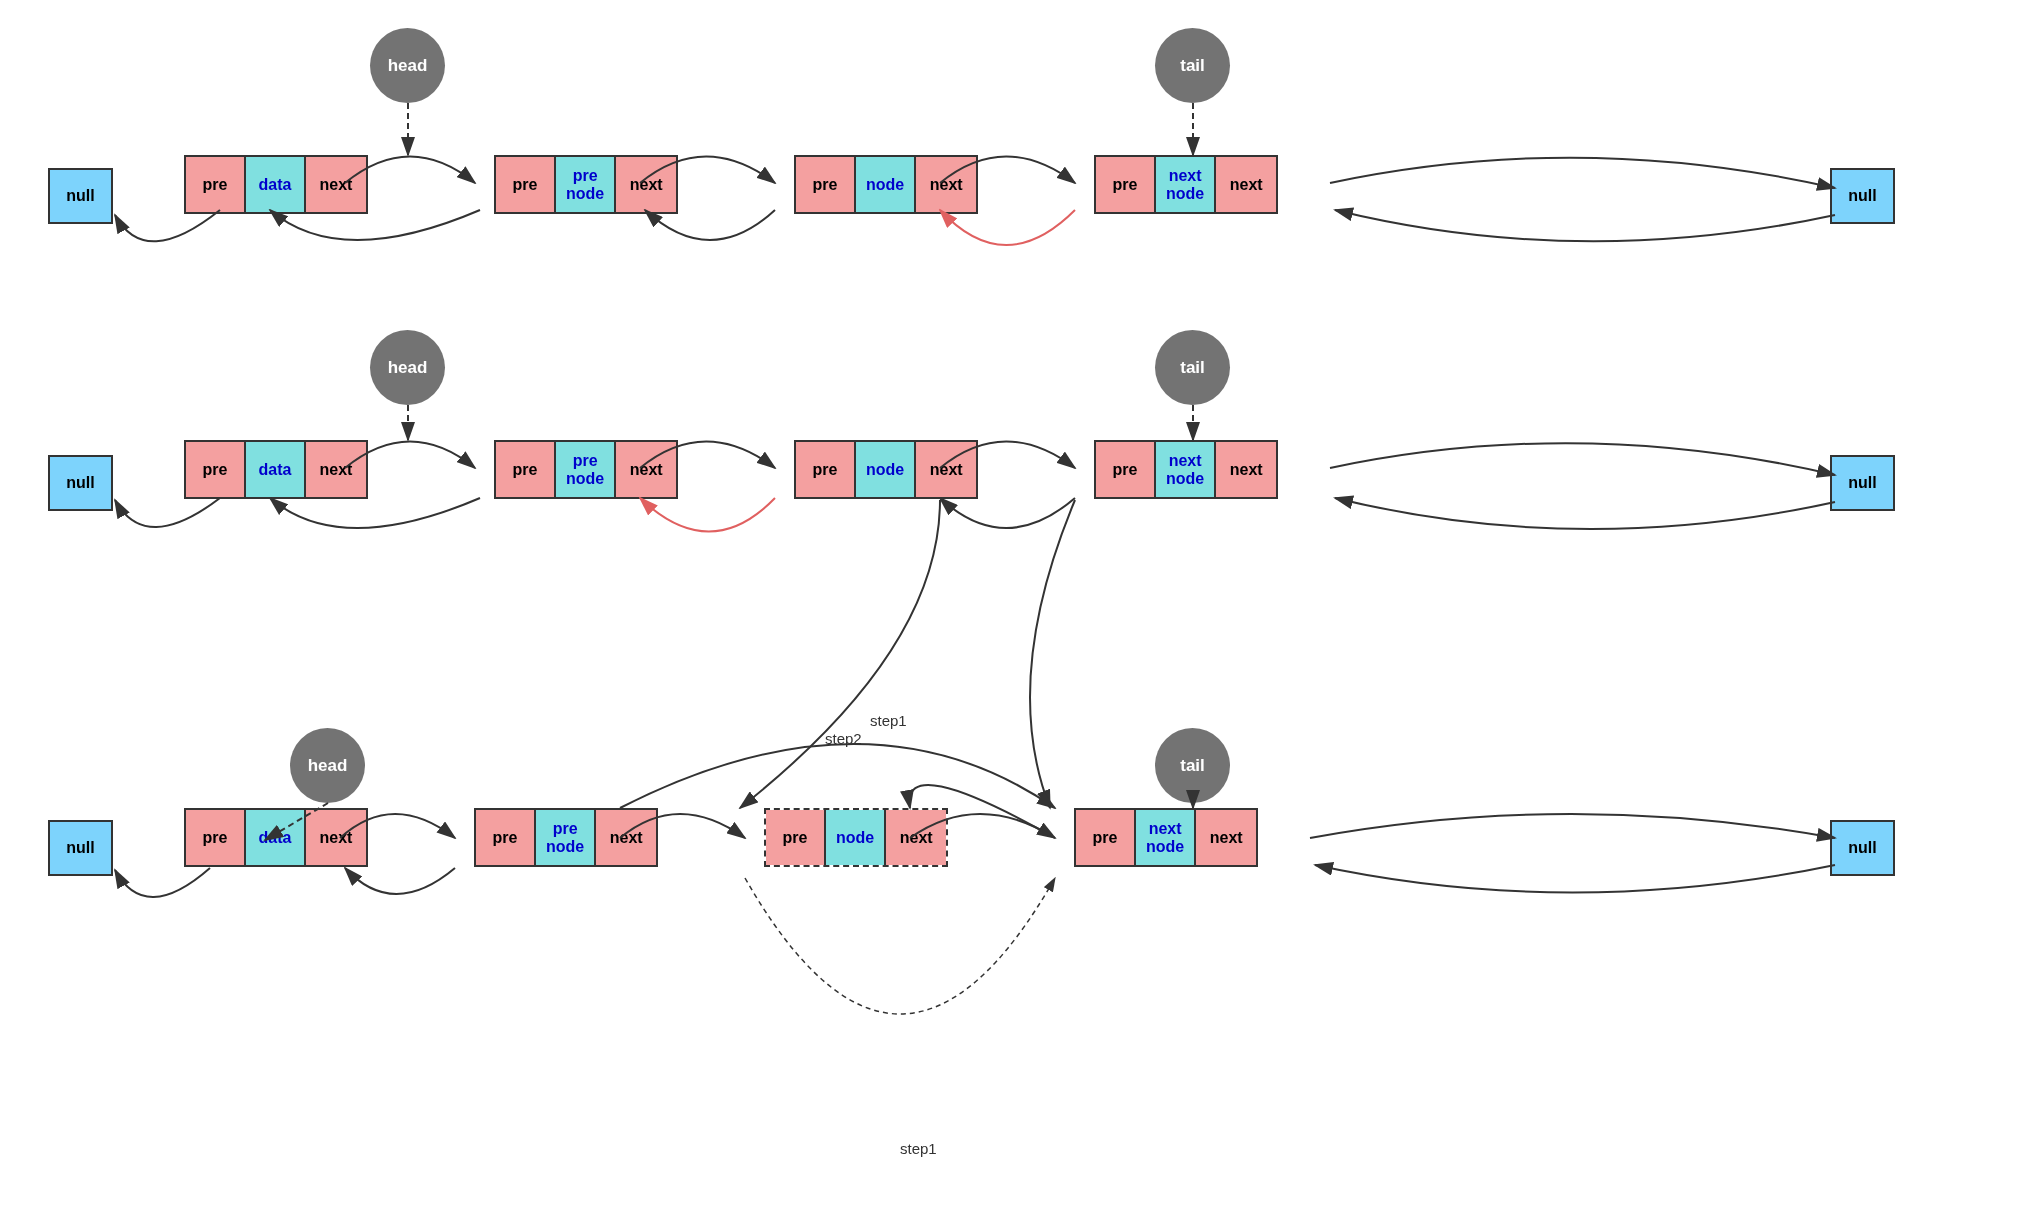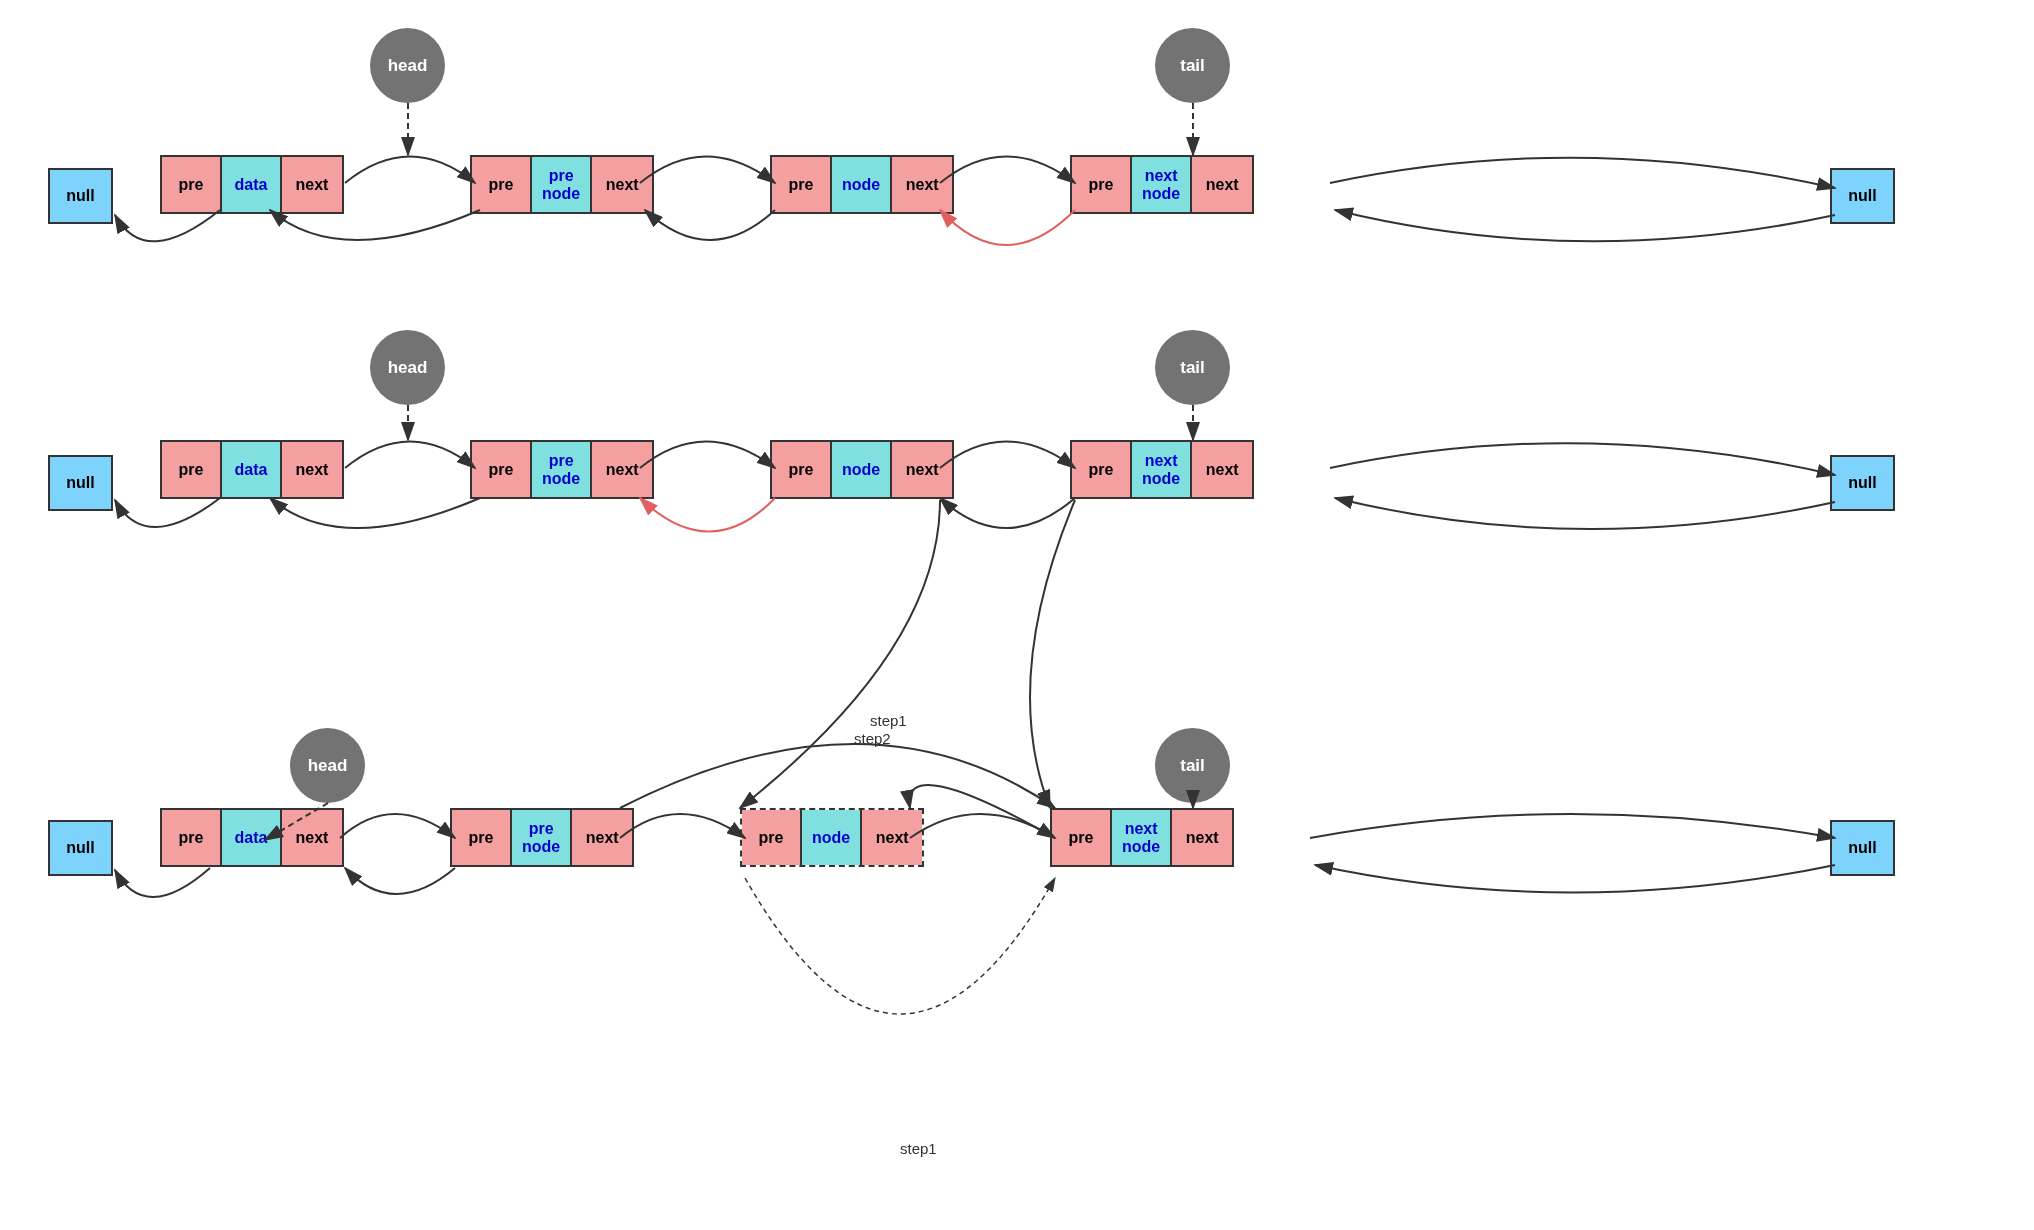--- a/index.html
+++ b/index.html
@@ -14,20 +14,21 @@
     .diagram {
       position: absolute;
       top: 0; left: 0;
       width: 100%; height: 100%;
     }
     
     .node-group {
       position: absolute;
       display: flex;
       align-items: flex-end;
+      margin-left: 24px;
     }
     .node-box {
       display: flex;
       align-items: stretch;
       border: 2px solid #333;
     }
     .node-cell {
       display: flex;
       align-items: center;
       justify-content: center;
@@ -209,21 +210,21 @@
   <div class="node-group" style="left:1050px; top:808px;">
     <div class="node-box">
       <div class="node-cell cell-pink">pre</div>
       <div class="node-cell cell-cyan" style="white-space:pre-line; text-align:center;">next
 node</div>
       <div class="node-cell cell-pink">next</div>
     </div>
   </div>
 
   <div class="step-label" style="left:870px; top:712px;">step1</div>
-  <div class="step-label" style="left:854px; top:730px;">step2</div>
+  <div class="step-label" style="left:825px; top:730px;">step2</div>
   <div class="step-label" style="left:900px; top:1140px;">step1</div>
 
   <svg class="arrows">
     <defs>
       <marker id="arrowhead" markerWidth="10" markerHeight="7" refX="9" refY="3.5" orient="auto">
         <polygon points="0 0, 10 3.5, 0 7" fill="#333"></polygon>
       </marker>
       <marker id="arrowhead-red" markerWidth="10" markerHeight="7" refX="9" refY="3.5" orient="auto">
         <polygon points="0 0, 10 3.5, 0 7" fill="#e06060"></polygon>
       </marker>

